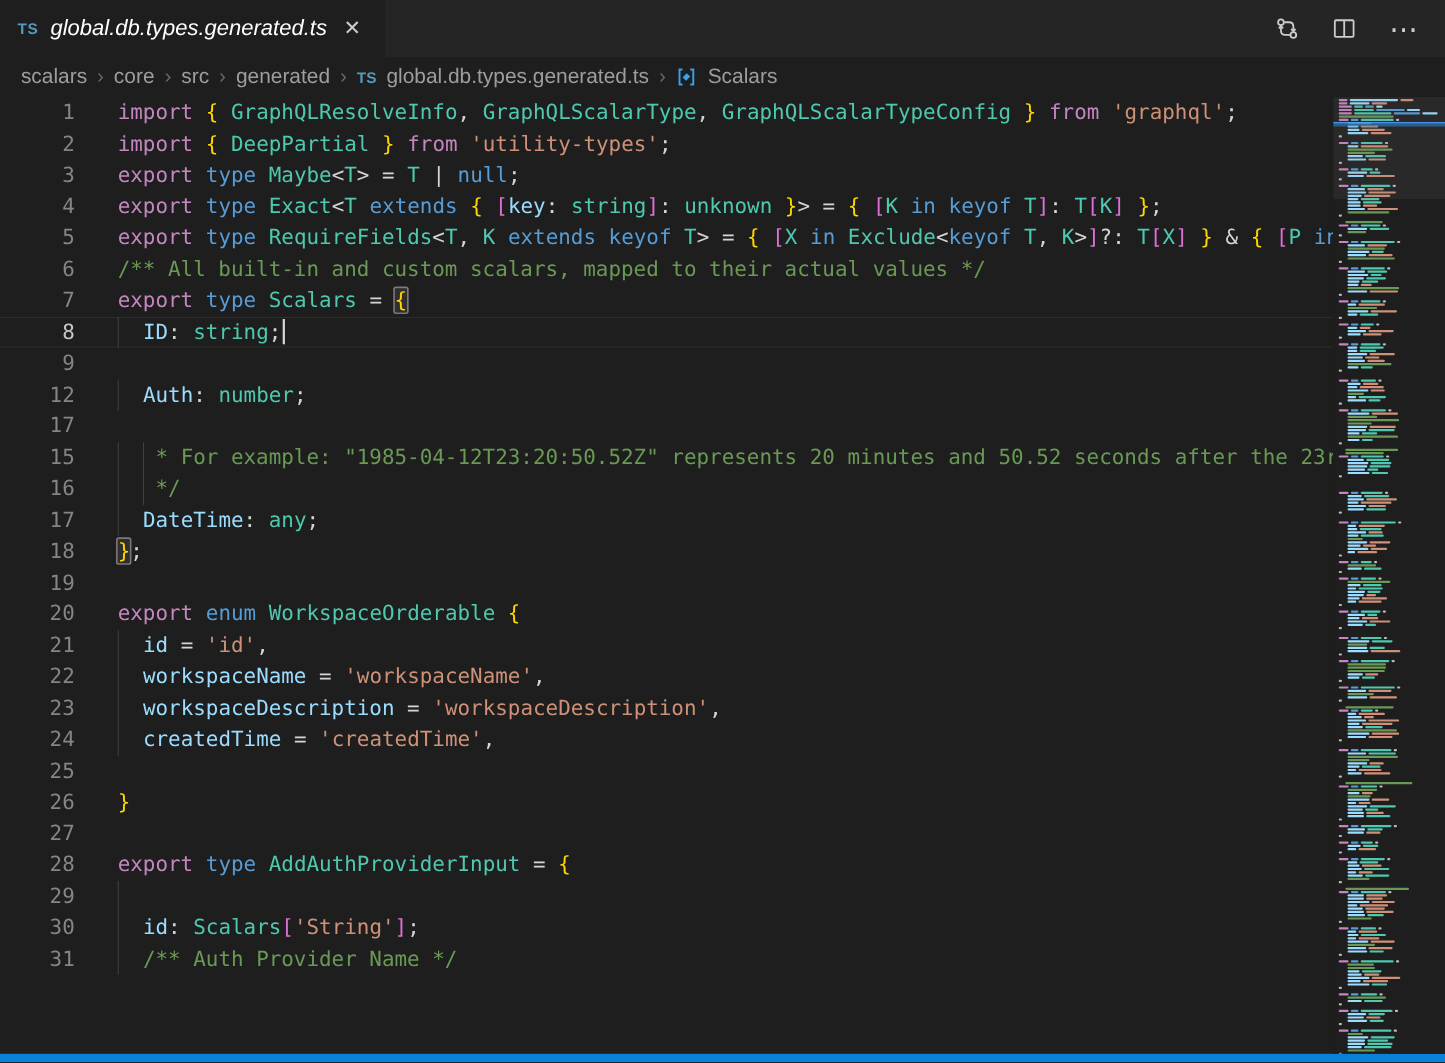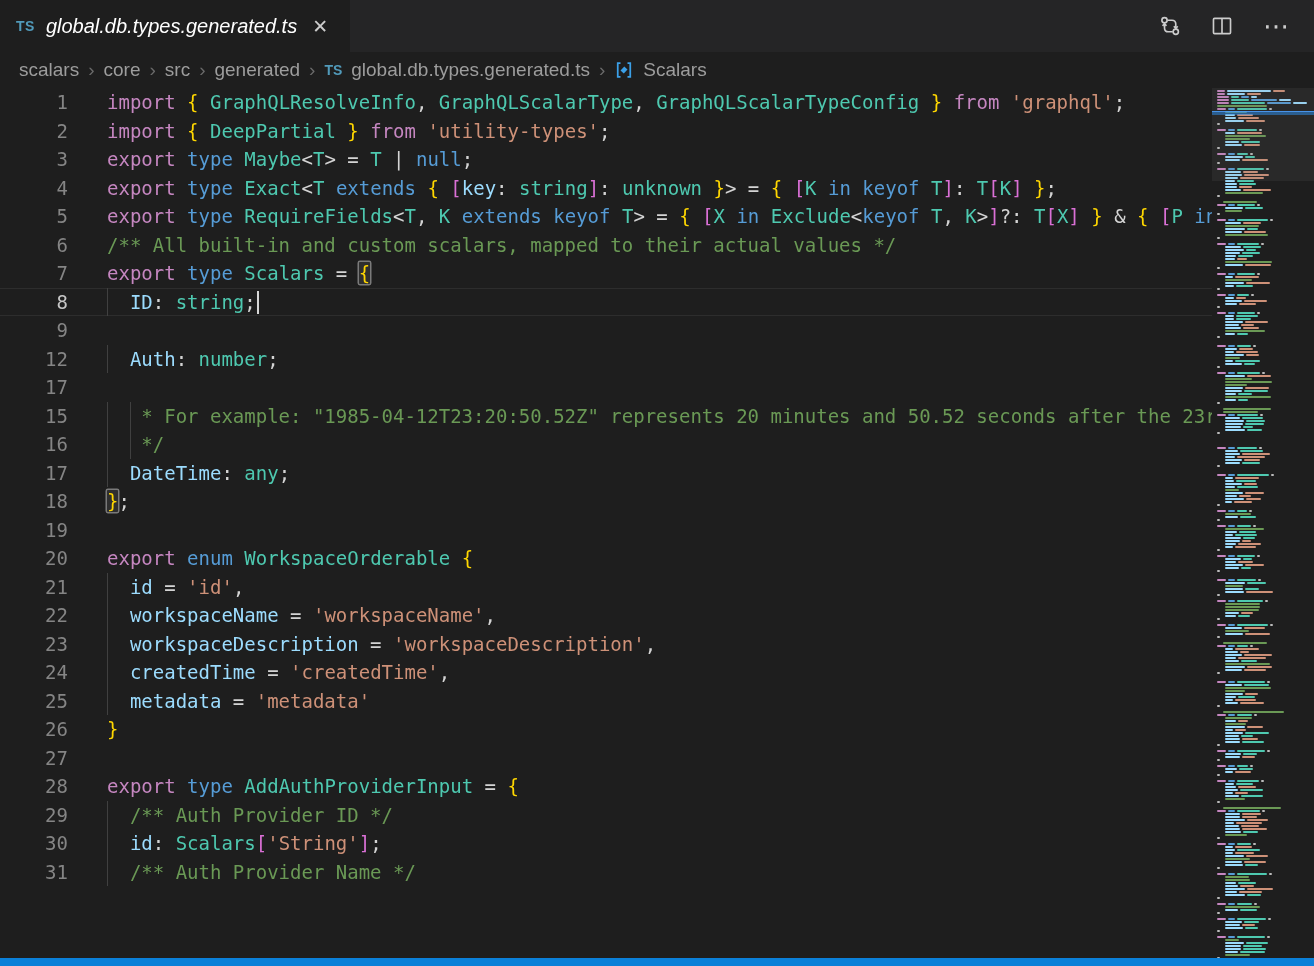--- a/index.html
+++ b/index.html
@@ -124,25 +124,25 @@
         <div class="line"><span class="ln">15</span><span class="lc"><span class="guide" style="left: calc(0ch);"></span><span class="guide" style="left: calc(2ch);"></span><span style="color: rgb(212, 212, 212);">   </span><span style="color: rgb(106, 153, 85);">* For example: "1985-04-12T23:20:50.52Z" represents 20 minutes and 50.52 seconds after the 23rd hour of April 12th, 1985 in UTC.</span></span></div>
         <div class="line"><span class="ln">16</span><span class="lc"><span class="guide" style="left: calc(0ch);"></span><span class="guide" style="left: calc(2ch);"></span><span style="color: rgb(212, 212, 212);">   </span><span style="color: rgb(106, 153, 85);">*/</span></span></div>
         <div class="line"><span class="ln">17</span><span class="lc"><span class="guide" style="left: calc(0ch);"></span><span style="color: rgb(212, 212, 212);">  </span><span style="color: rgb(156, 220, 254);">DateTime</span><span style="color: rgb(212, 212, 212);">: </span><span style="color: rgb(78, 201, 176);">any</span><span style="color: rgb(212, 212, 212);">;</span></span></div>
         <div class="line"><span class="ln">18</span><span class="lc"><span class="match" style="color: rgb(255, 215, 0);">}</span><span style="color: rgb(212, 212, 212);">;</span></span></div>
         <div class="line"><span class="ln">19</span><span class="lc"></span></div>
         <div class="line"><span class="ln">20</span><span class="lc"><span style="color: rgb(197, 134, 192);">export</span><span style="color: rgb(212, 212, 212);"> </span><span style="color: rgb(86, 156, 214);">enum</span><span style="color: rgb(212, 212, 212);"> </span><span style="color: rgb(78, 201, 176);">WorkspaceOrderable</span><span style="color: rgb(212, 212, 212);"> </span><span style="color: rgb(255, 215, 0);">{</span></span></div>
         <div class="line"><span class="ln">21</span><span class="lc"><span class="guide" style="left: calc(0ch);"></span><span style="color: rgb(212, 212, 212);">  </span><span style="color: rgb(156, 220, 254);">id</span><span style="color: rgb(212, 212, 212);"> = </span><span style="color: rgb(206, 145, 120);">'id'</span><span style="color: rgb(212, 212, 212);">,</span></span></div>
         <div class="line"><span class="ln">22</span><span class="lc"><span class="guide" style="left: calc(0ch);"></span><span style="color: rgb(212, 212, 212);">  </span><span style="color: rgb(156, 220, 254);">workspaceName</span><span style="color: rgb(212, 212, 212);"> = </span><span style="color: rgb(206, 145, 120);">'workspaceName'</span><span style="color: rgb(212, 212, 212);">,</span></span></div>
         <div class="line"><span class="ln">23</span><span class="lc"><span class="guide" style="left: calc(0ch);"></span><span style="color: rgb(212, 212, 212);">  </span><span style="color: rgb(156, 220, 254);">workspaceDescription</span><span style="color: rgb(212, 212, 212);"> = </span><span style="color: rgb(206, 145, 120);">'workspaceDescription'</span><span style="color: rgb(212, 212, 212);">,</span></span></div>
         <div class="line"><span class="ln">24</span><span class="lc"><span class="guide" style="left: calc(0ch);"></span><span style="color: rgb(212, 212, 212);">  </span><span style="color: rgb(156, 220, 254);">createdTime</span><span style="color: rgb(212, 212, 212);"> = </span><span style="color: rgb(206, 145, 120);">'createdTime'</span><span style="color: rgb(212, 212, 212);">,</span></span></div>
-        <div class="line"><span class="ln">25</span><span class="lc"><span class="guide" style="left: calc(0ch);"></span><span style="color: rgb(212, 212, 212);">  </span><span style="color: rgb(156, 220, 254);">metadata</span><span style="color: rgb(212, 212, 212);"> = </span><span style="color: rgb(206, 145, 120);">'metadata'</span></span></div>
+        <div class="line"><span class="ln">25</span></div>
         <div class="line"><span class="ln">26</span><span class="lc"><span style="color: rgb(255, 215, 0);">}</span></span></div>
         <div class="line"><span class="ln">27</span><span class="lc"></span></div>
         <div class="line"><span class="ln">28</span><span class="lc"><span style="color: rgb(197, 134, 192);">export</span><span style="color: rgb(212, 212, 212);"> </span><span style="color: rgb(86, 156, 214);">type</span><span style="color: rgb(212, 212, 212);"> </span><span style="color: rgb(78, 201, 176);">AddAuthProviderInput</span><span style="color: rgb(212, 212, 212);"> = </span><span style="color: rgb(255, 215, 0);">{</span></span></div>
-        <div class="line"><span class="ln">29</span><span class="lc"><span class="guide" style="left: calc(0ch);"></span><span style="color: rgb(212, 212, 212);">  </span><span style="color: rgb(106, 153, 85);">/** Auth Provider ID */</span></span></div>
+        <div class="line"><span class="ln">29</span><span class="lc"><span class="guide" style="left: calc(0ch);"></span><span style="color: rgb(212, 212, 212);">  </span></span></div>
         <div class="line"><span class="ln">30</span><span class="lc"><span class="guide" style="left: calc(0ch);"></span><span style="color: rgb(212, 212, 212);">  </span><span style="color: rgb(156, 220, 254);">id</span><span style="color: rgb(212, 212, 212);">: </span><span style="color: rgb(78, 201, 176);">Scalars</span><span style="color: rgb(218, 112, 214);">[</span><span style="color: rgb(206, 145, 120);">'String'</span><span style="color: rgb(218, 112, 214);">]</span><span style="color: rgb(212, 212, 212);">;</span></span></div>
         <div class="line"><span class="ln">31</span><span class="lc"><span class="guide" style="left: calc(0ch);"></span><span style="color: rgb(212, 212, 212);">  </span><span style="color: rgb(106, 153, 85);">/** Auth Provider Name */</span></span></div>
       </div>
     <div class="minimap" id="minimap">
       <div class="mm-slider" id="mm-slider" style="height: 93px;"></div>
       <div class="mm-curline" id="mm-curline" style="top: 23px; height: 4px;"></div>
     <div class="mm-row">
           <span style="width: 8px; background: rgb(197, 134, 192);"></span>
           <span style="width: 44px; background: rgb(156, 220, 254);"></span>
           <span style="width: 12px; background: rgb(206, 145, 120);"></span>

